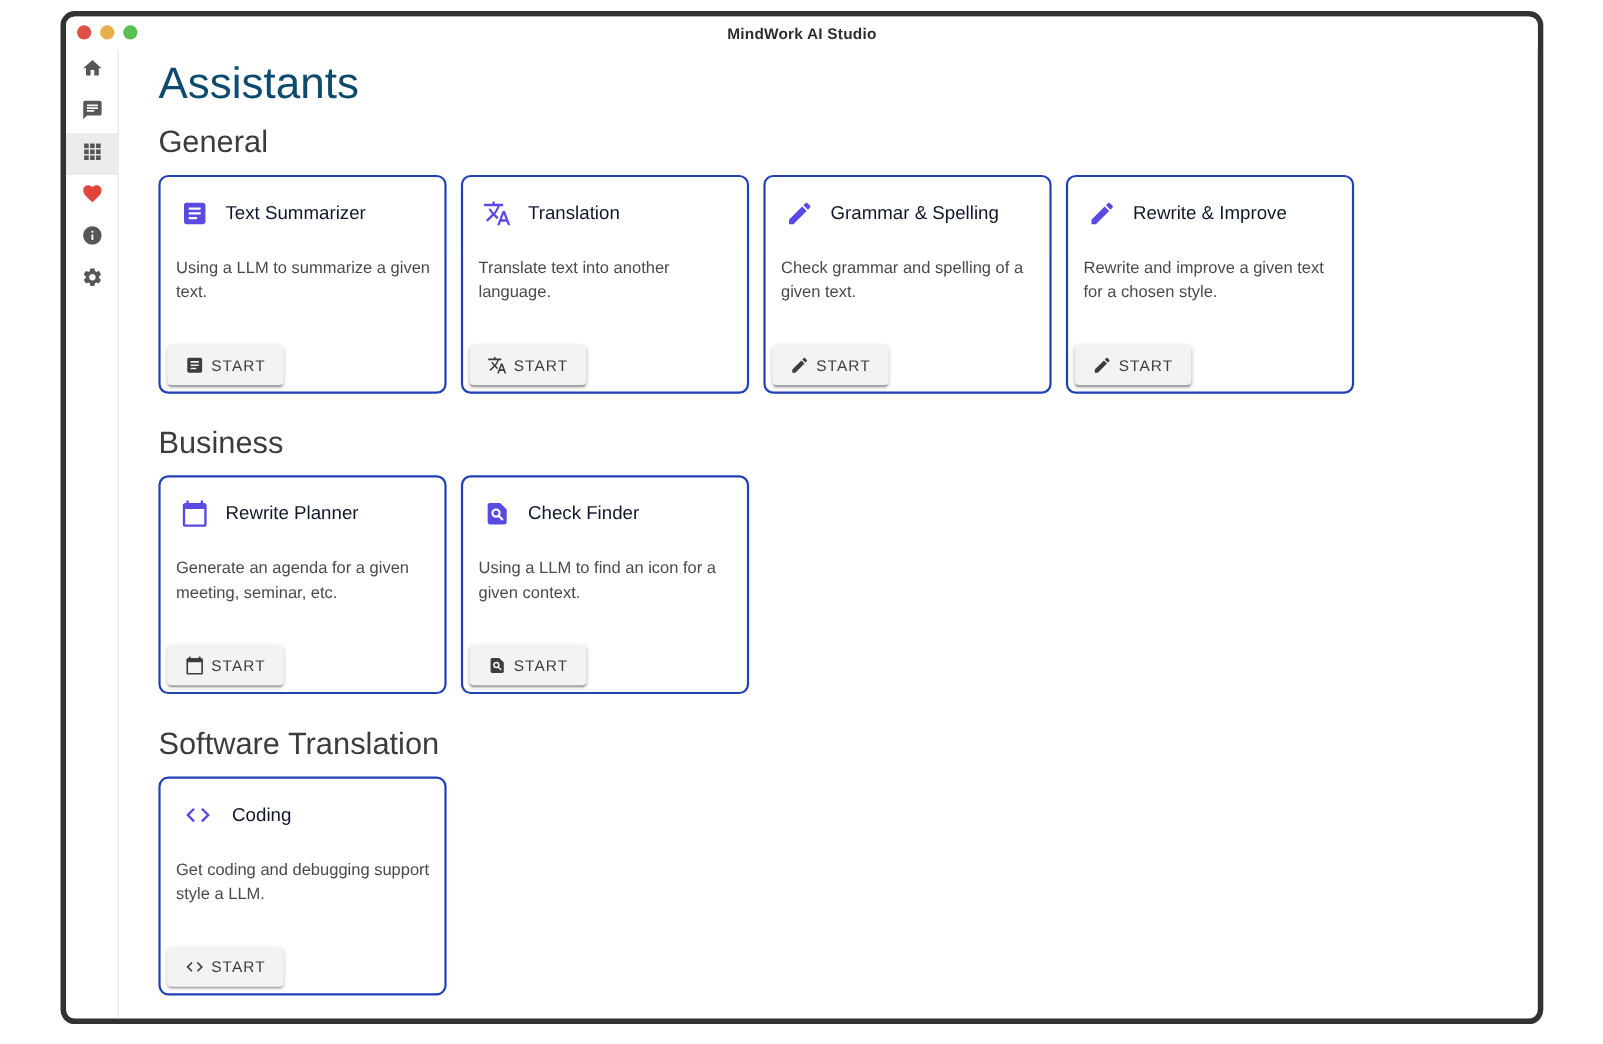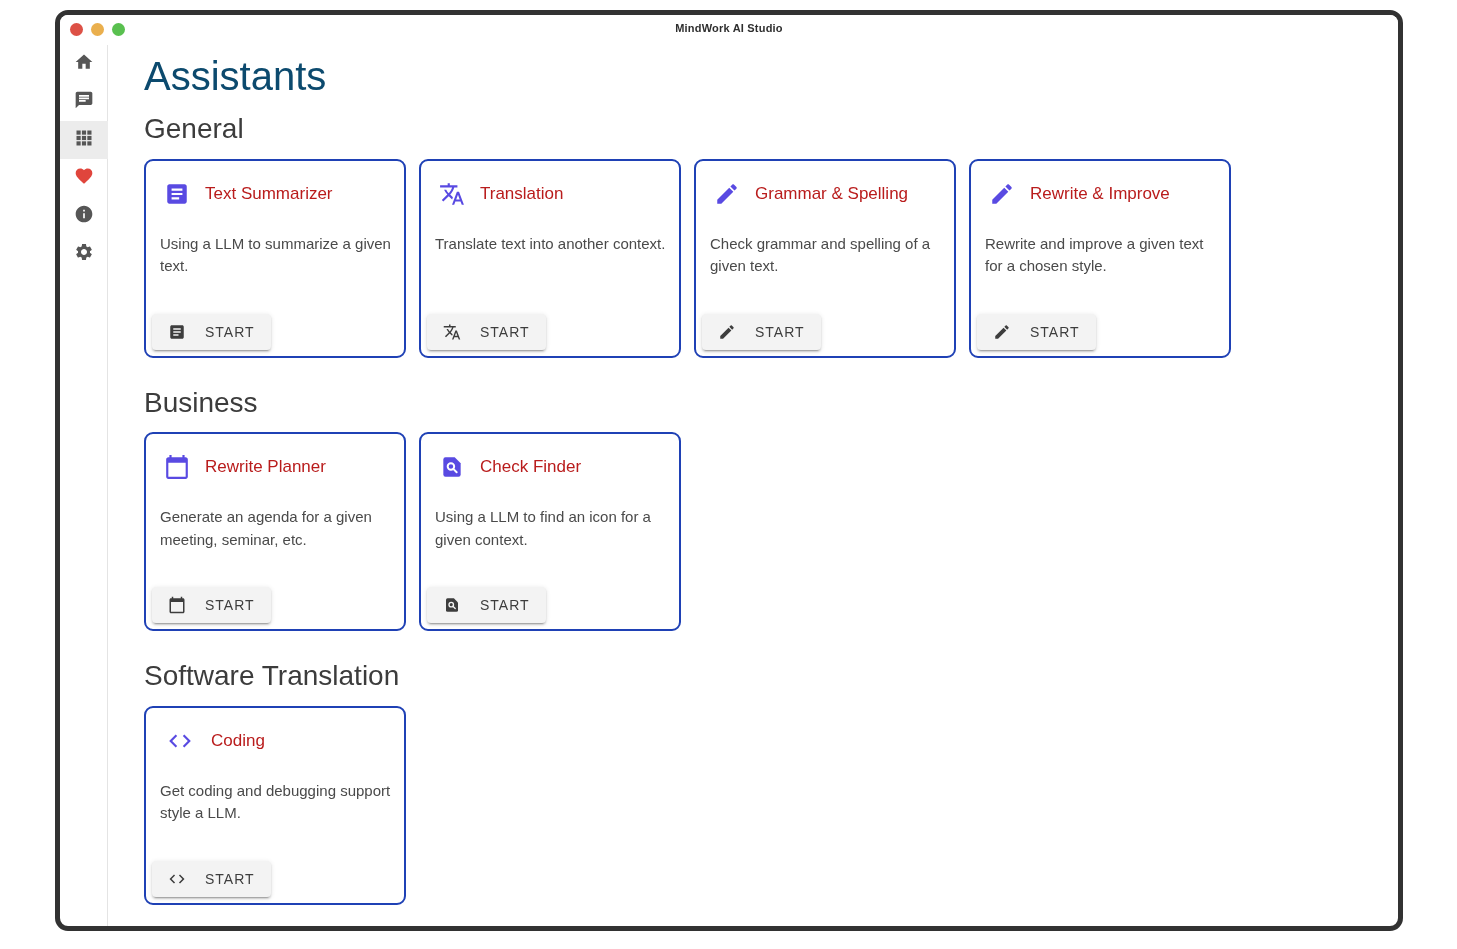--- a/index.html
+++ b/index.html
@@ -19,21 +19,21 @@
   }
   
   .titlebar{position:relative;height:30px;background:#fff;flex:none;}
   .traffic{position:absolute;left:10px;top:8px;display:flex;gap:8px;}
   .light{width:13px;height:13px;border-radius:50%;}
   .light.red{background:var(--traffic-red);}
   .light.yellow{background:var(--traffic-yellow);}
   .light.green{background:var(--traffic-green);}
   .win-title{
     position:absolute;left:0;right:0;top:7px;text-align:center;
-    font-size:11px;font-weight:bold;color:#2e2e2e;letter-spacing:.2px;
+    font-size:14px;font-weight:bold;color:#2e2e2e;letter-spacing:.2px;
   }
   
   .app-body{display:flex;height:881px;}
   .sidebar{width:48px;flex:none;border-right:1px solid #e4e4e4;display:flex;flex-direction:column;}
   .side-item{width:48px;height:38px;display:flex;align-items:center;justify-content:center;color:#565656;cursor:pointer;}
   .side-item.selected{background:#ececec;}
   .side-item svg{width:20px;height:20px;}
   .side-item .heart{color:var(--heart);}
   .main{flex:1;padding:8px 36px 0 36px;overflow:hidden;}
   .page-title{font-size:40px;font-weight:400;color:#0c4a6e;line-height:1.15;}
@@ -42,28 +42,28 @@
   .cards{display:flex;gap:13px;}
   
   .card{
     width:262px;height:199px;background:#fff;
     border:2px solid var(--card-border);border-radius:9px;
     display:flex;flex-direction:column;
   }
   .card-header{display:flex;align-items:center;gap:15px;padding:20px 18px 0 18px;}
   .card-icon{display:flex;color:var(--accent);}
   .card-icon svg{width:26px;height:26px;}
-  .card-title{font-size:17px;font-weight:500;color:#b91c1c;white-space:nowrap;}
+  .card-title{font-size:17px;font-weight:500;color:#0f172a;white-space:nowrap;}
   .card-desc{
     padding:0 8px 0 14px;margin-top:26px;flex:1;
     font-size:15px;line-height:22.5px;color:#4a4a4a;
   }
   .card-actions{padding:6px;}
   .start-btn{
-    display:inline-flex;align-items:center;gap:19px;
+    display:inline-flex;align-items:center;gap:6px;
     background:#f3f3f3;border:none;border-radius:4px;
     padding:0 16px;height:36px;cursor:pointer;
     font-family:"Liberation Sans",sans-serif;
     font-size:14px;font-weight:500;letter-spacing:1px;color:#3d3d3d;
     box-shadow:0 3px 1px -2px rgba(0,0,0,.2),0 2px 2px 0 rgba(0,0,0,.14),0 1px 5px 0 rgba(0,0,0,.12);
   }
   .btn-icon{display:flex;color:#3d3d3d;}
   .btn-icon svg{width:18px;height:18px;}
 </style>
 </head>
@@ -154,21 +154,21 @@
 
           <div class="card">
             <div class="card-header">
               <span class="card-icon">
                   <svg viewBox="0 0 24 24" fill="currentColor">
                     <path d="M12.87 15.07l-2.54-2.51.03-.03c1.74-1.94 2.98-4.17 3.71-6.53H17V4h-7V2H8v2H1v1.99h11.17C11.5 7.92 10.44 9.75 9 11.35 8.07 10.32 7.3 9.19 6.69 8h-2c.73 1.63 1.73 3.17 2.98 4.56l-5.09 5.02L4 19l5-5 3.11 3.11.76-2.04zM18.5 10h-2L12 22h2l1.12-3h4.75L21 22h2l-4.5-12zm-2.62 7l1.62-4.33L19.12 17h-3.24z"></path>
                   </svg>
                 </span>
               <span class="card-title">Translation</span>
             </div>
-            <div class="card-desc">Translate text into another context.</div>
+            <div class="card-desc">Translate text into another language.</div>
             <div class="card-actions">
               <button class="start-btn">
                 <span class="btn-icon">
                     <svg viewBox="0 0 24 24" fill="currentColor">
                       <path d="M12.87 15.07l-2.54-2.51.03-.03c1.74-1.94 2.98-4.17 3.71-6.53H17V4h-7V2H8v2H1v1.99h11.17C11.5 7.92 10.44 9.75 9 11.35 8.07 10.32 7.3 9.19 6.69 8h-2c.73 1.63 1.73 3.17 2.98 4.56l-5.09 5.02L4 19l5-5 3.11 3.11.76-2.04zM18.5 10h-2L12 22h2l1.12-3h4.75L21 22h2l-4.5-12zm-2.62 7l1.62-4.33L19.12 17h-3.24z"></path>
                     </svg>
                   </span>
                 <span>START</span>
               </button>
             </div>

